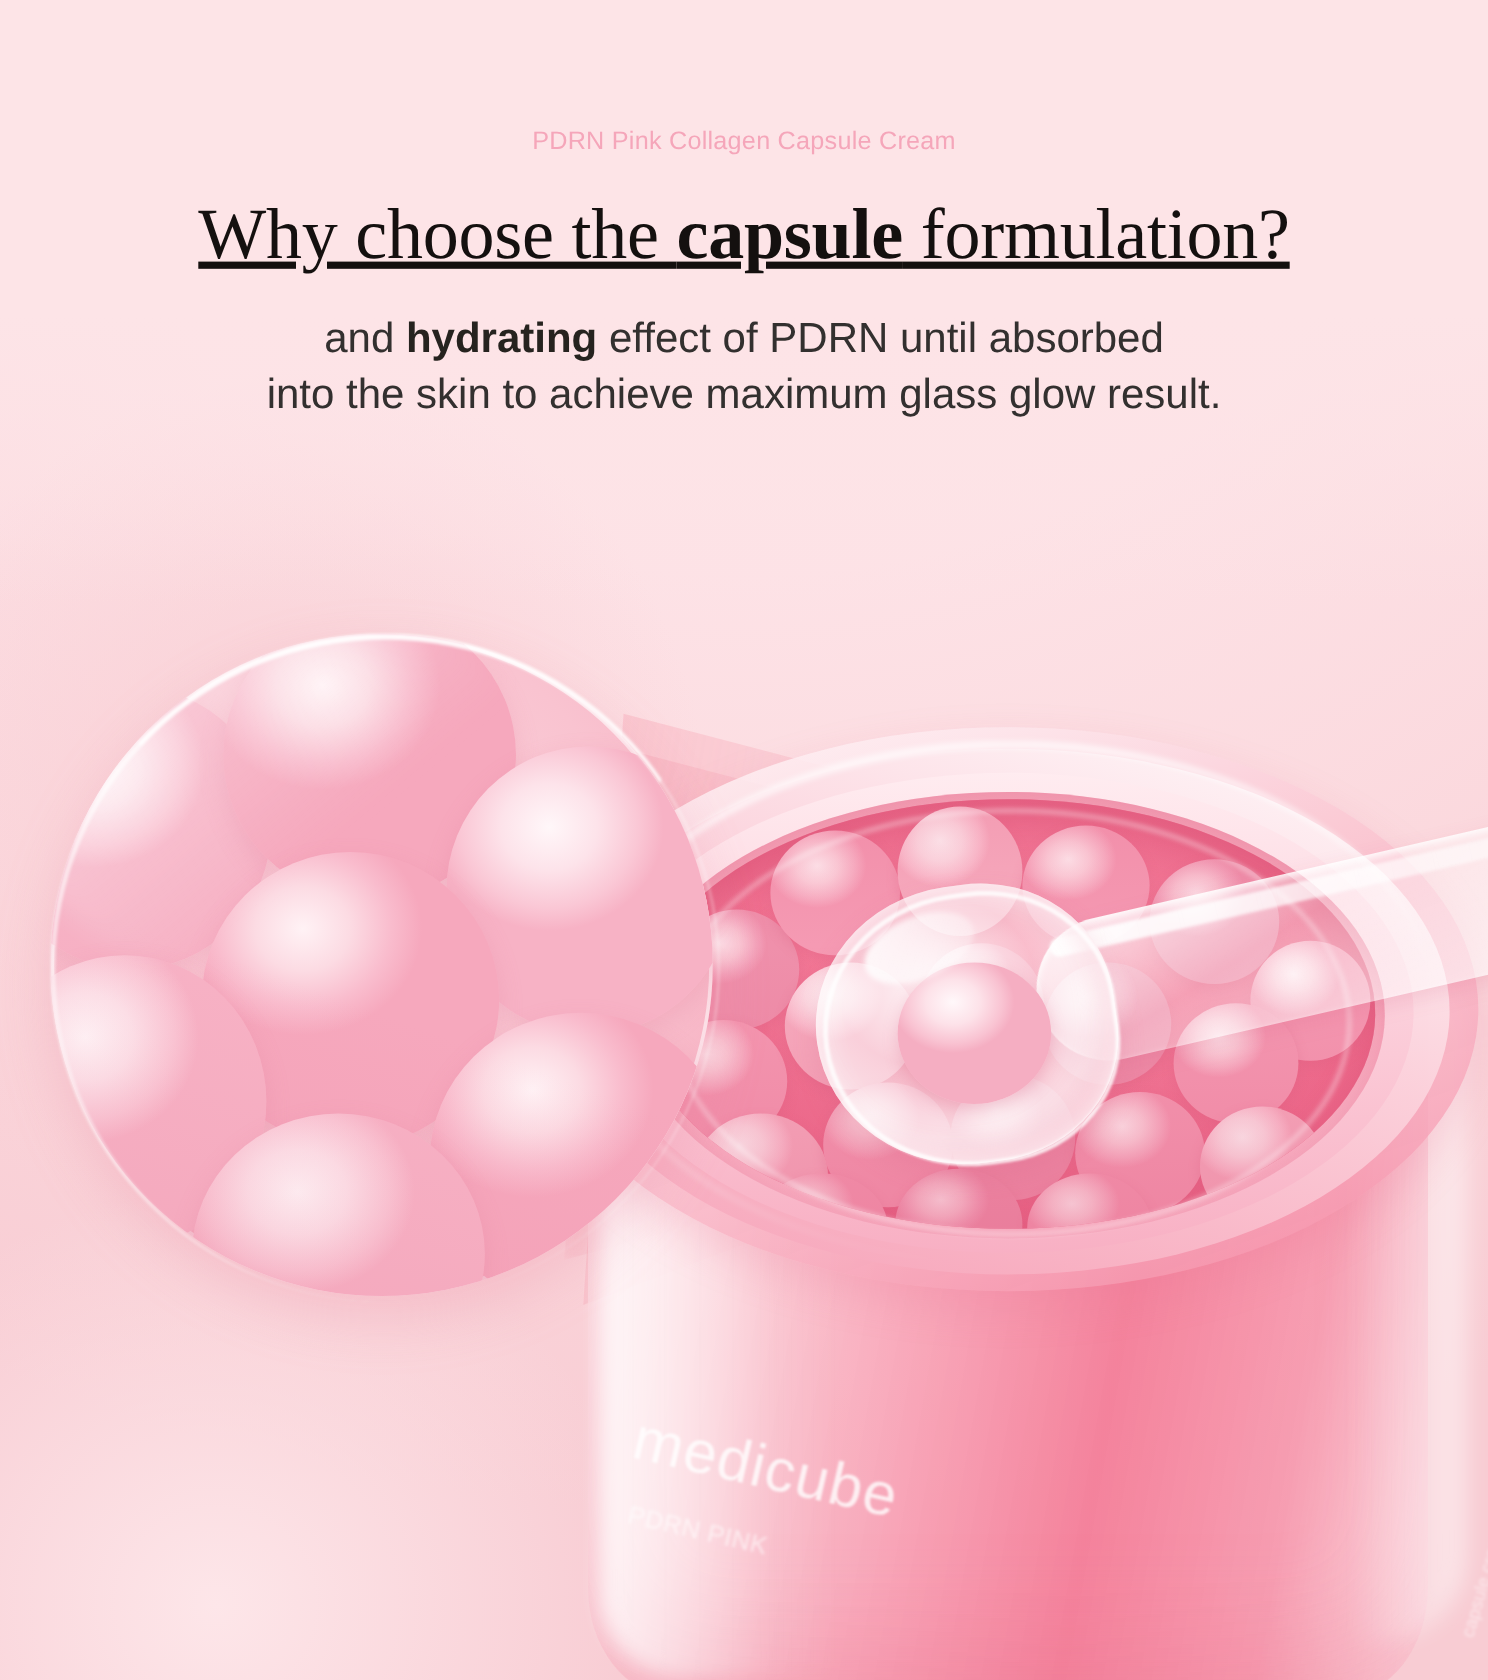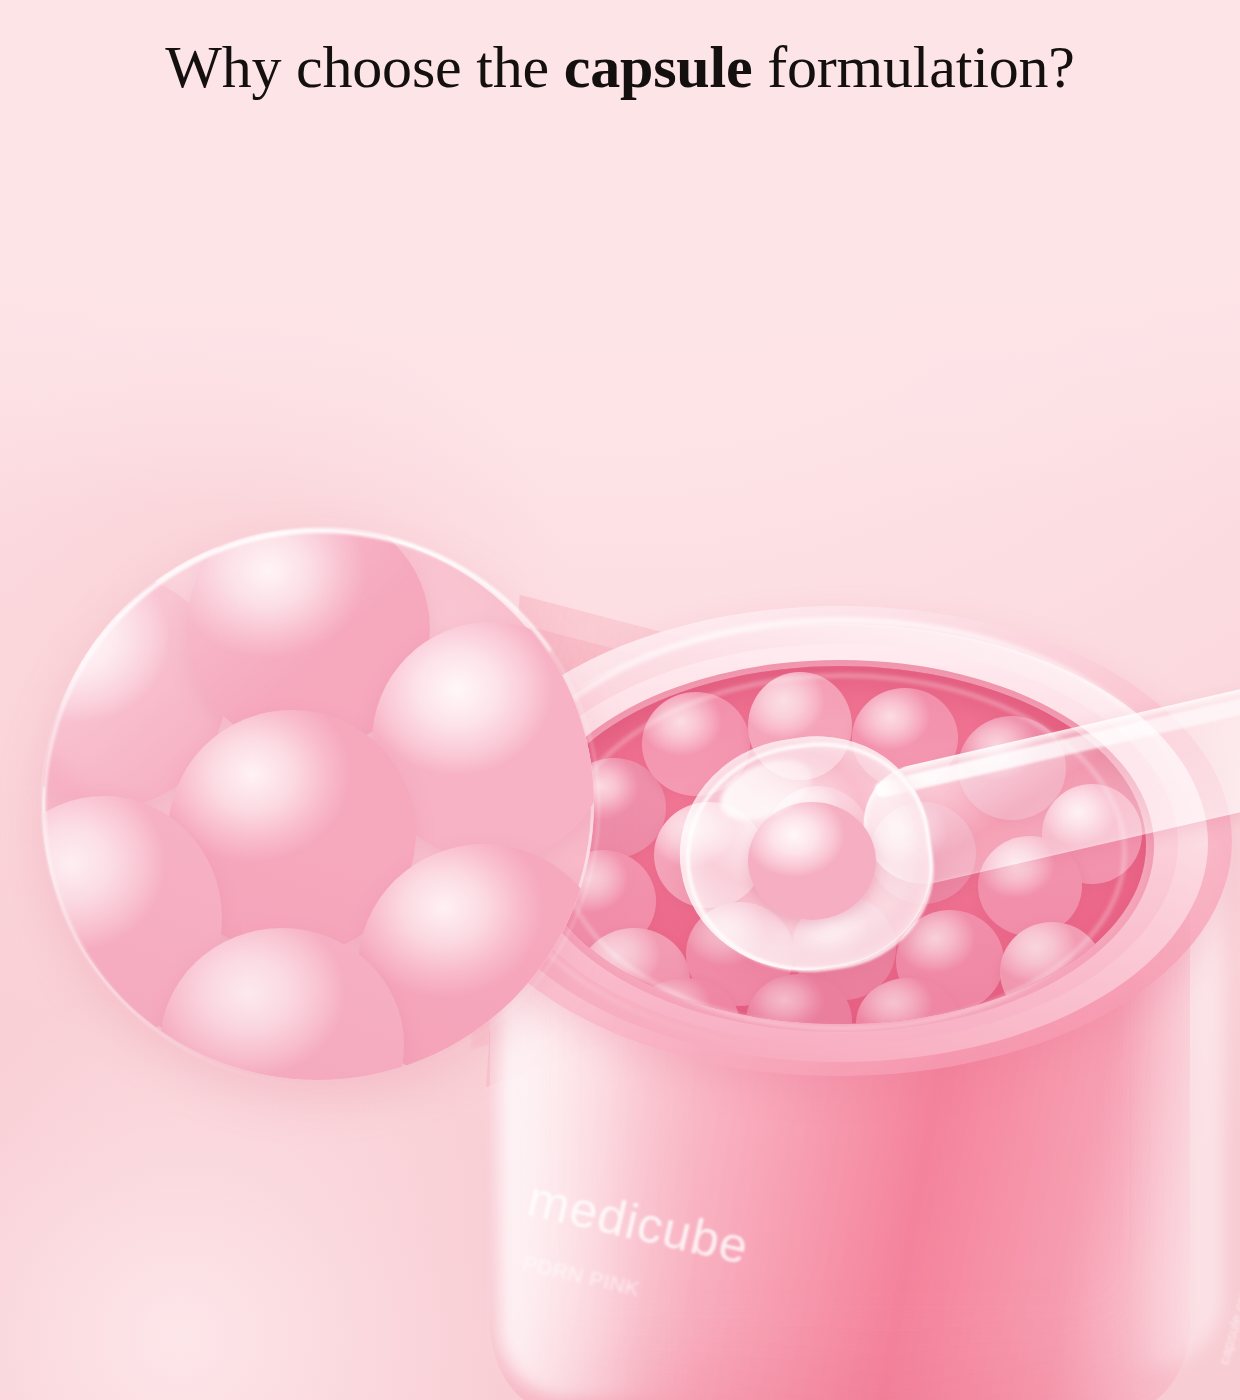--- a/index.html
+++ b/index.html
@@ -33,20 +33,21 @@
   .textwrap{position:absolute;left:0;top:0;width:100%;text-align:center;z-index:40;}
   .eyebrow{
     margin-top:107px;font-size:21px;letter-spacing:.2px;
     color:#f5a6ba;font-weight:400;line-height:1;
   }
   .headline{
     margin-top:36px;
     font-family:"Liberation Serif",serif;
     font-size:60px;line-height:1.06;color:#14100f;font-weight:400;
     letter-spacing:-.2px;
+    text-decoration:underline;
   }
   .headline b{font-weight:700;}
   .body{
     margin-top:30px;font-size:35px;line-height:1.36;color:#33302f;font-weight:400;
   }
   .body b{font-weight:700;color:#26231f;}
 
   
   .photo{position:absolute;left:0;top:470px;width:1240px;height:930px;z-index:10;}
 
@@ -329,22 +330,25 @@
         <div class="bigcap" style="left:316px;top:316px;width:252px;height:248px;"></div>
         <div class="bigcap soft" style="left:118px;top:400px;width:244px;height:234px;"></div>
         <div class="mag-gloss"></div>
       </div>
     </div>
     <div class="mag-rim"></div>
     <div class="mag-shadow-bottom"></div>
   </div>
 
   <div class="textwrap">
+    <div class="eyebrow">PDRN Pink Collagen Capsule Cream</div>
 
     <div class="headline">
       <span>Why choose the </span><b>capsule</b><span> formulation?</span>
     </div>
 
     <div class="body">
+      <div><span>and </span><b>hydrating</b><span> effect of PDRN until absorbed</span></div>
+      <div>into the skin to achieve maximum glass glow result.</div>
     </div>
   </div>
 
 </div>
 
 </body></html>

